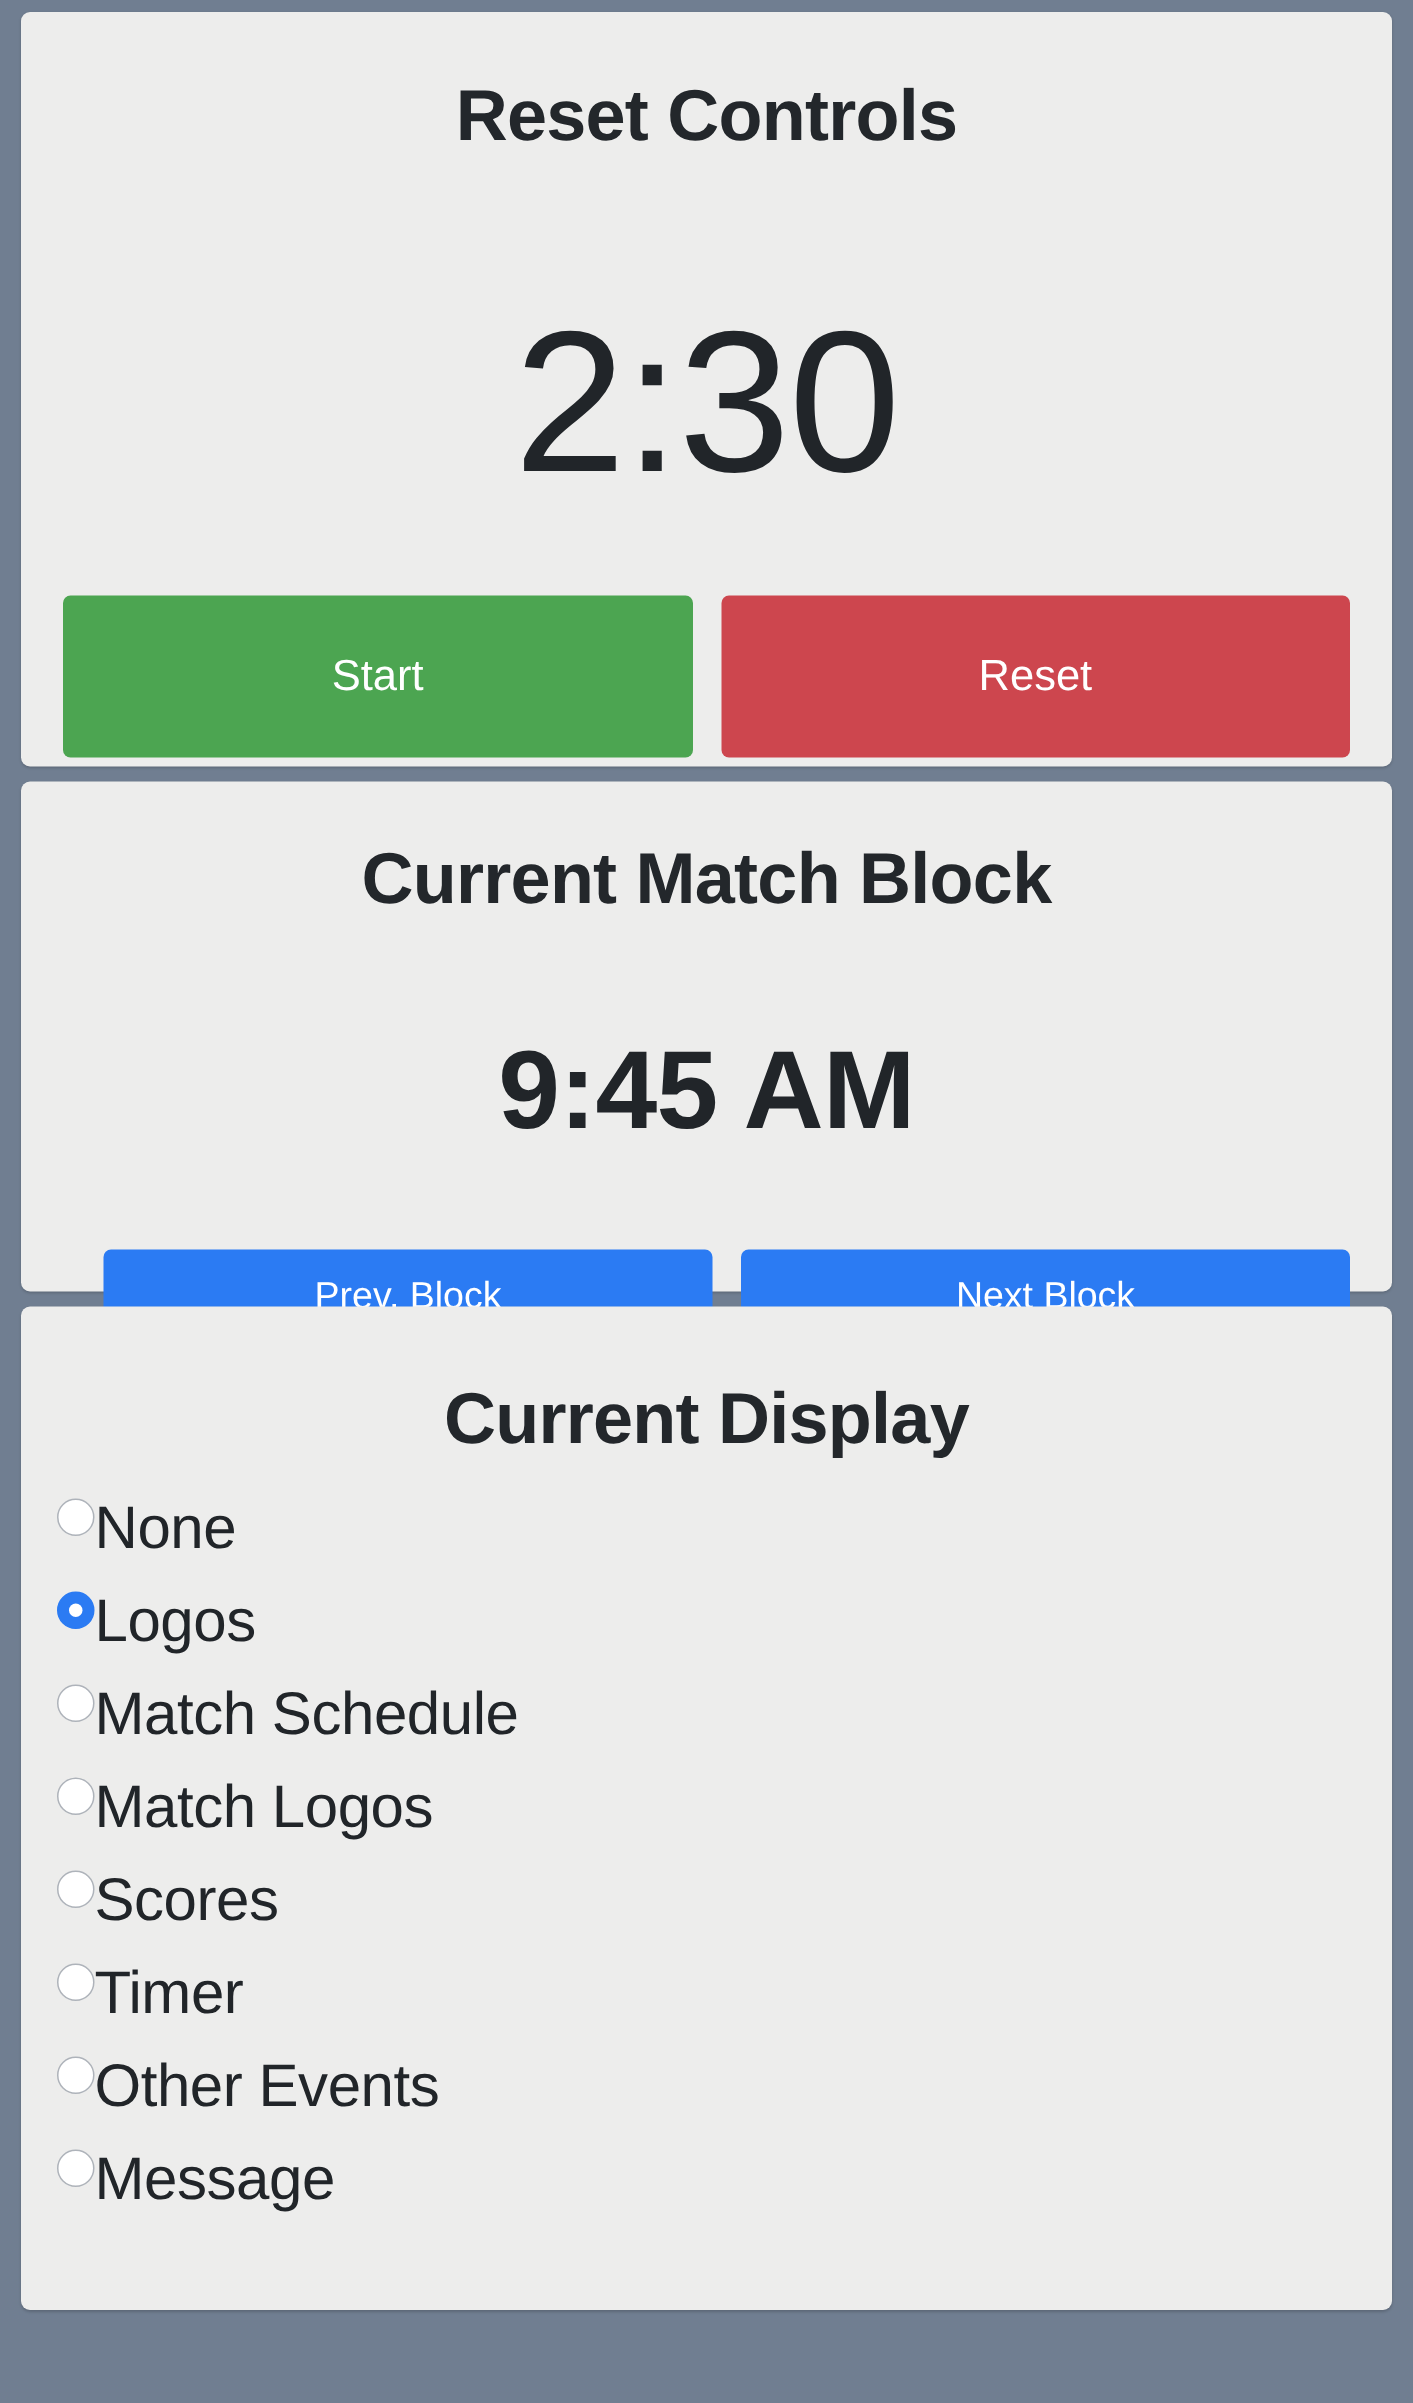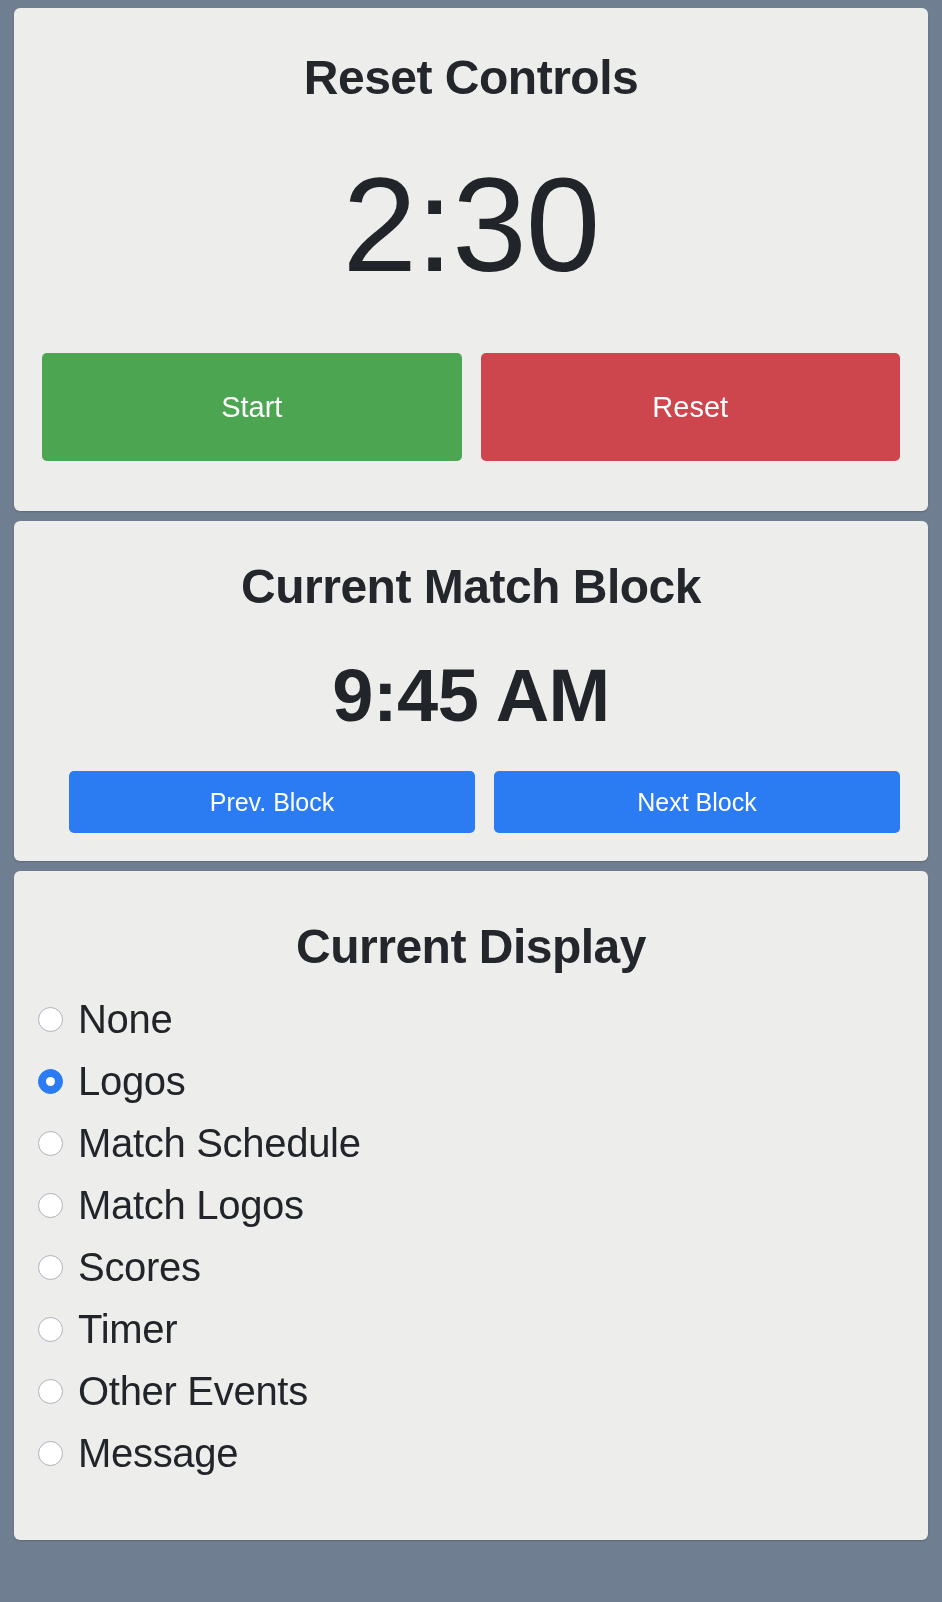--- a/index.html
+++ b/index.html
@@ -52,21 +52,21 @@
   }
 
   .panel-timer .panel-title { margin-top: 46px; }
 
   .timer-readout {
     color: #212529;
     font-size: 134px;
     font-weight: 300;
     line-height: 1;
     letter-spacing: -1px;
-    margin-top: 56px;
+    margin-top: 100px;
     text-align: center;
   }
 
   .btn-row {
     display: flex;
     width: 100%;
     gap: 19px;
     margin-top: 61px;
   }
 
@@ -100,20 +100,21 @@
   .btn-reset { background: #CD464E; }
   .btn-blue  { background: #2B7BF3; }
 
   
   .panel-block {
     height: 340px;
     padding: 0 28px;
     display: flex;
     flex-direction: column;
     align-items: center;
+    gap: 31px;
   }
 
   .panel-block .panel-title { margin-top: 42px; }
 
   .block-readout {
     color: #212529;
     font-size: 74px;
     font-weight: 700;
     line-height: 1;
     letter-spacing: -0.5px;
@@ -136,22 +137,20 @@
 
   .radio-list {
     margin-top: 28px;
     display: flex;
     flex-direction: column;
     gap: 22px;
   }
 
   .radio-row {
     display: flex;
-    align-items: center;
-    gap: 15px;
     cursor: pointer;
   }
 
   .radio-mark {
     width: 25px;
     height: 25px;
     flex: none;
     border-radius: 50%;
     border: 1px solid #AEB3BA;
     background: #FFFFFF;

